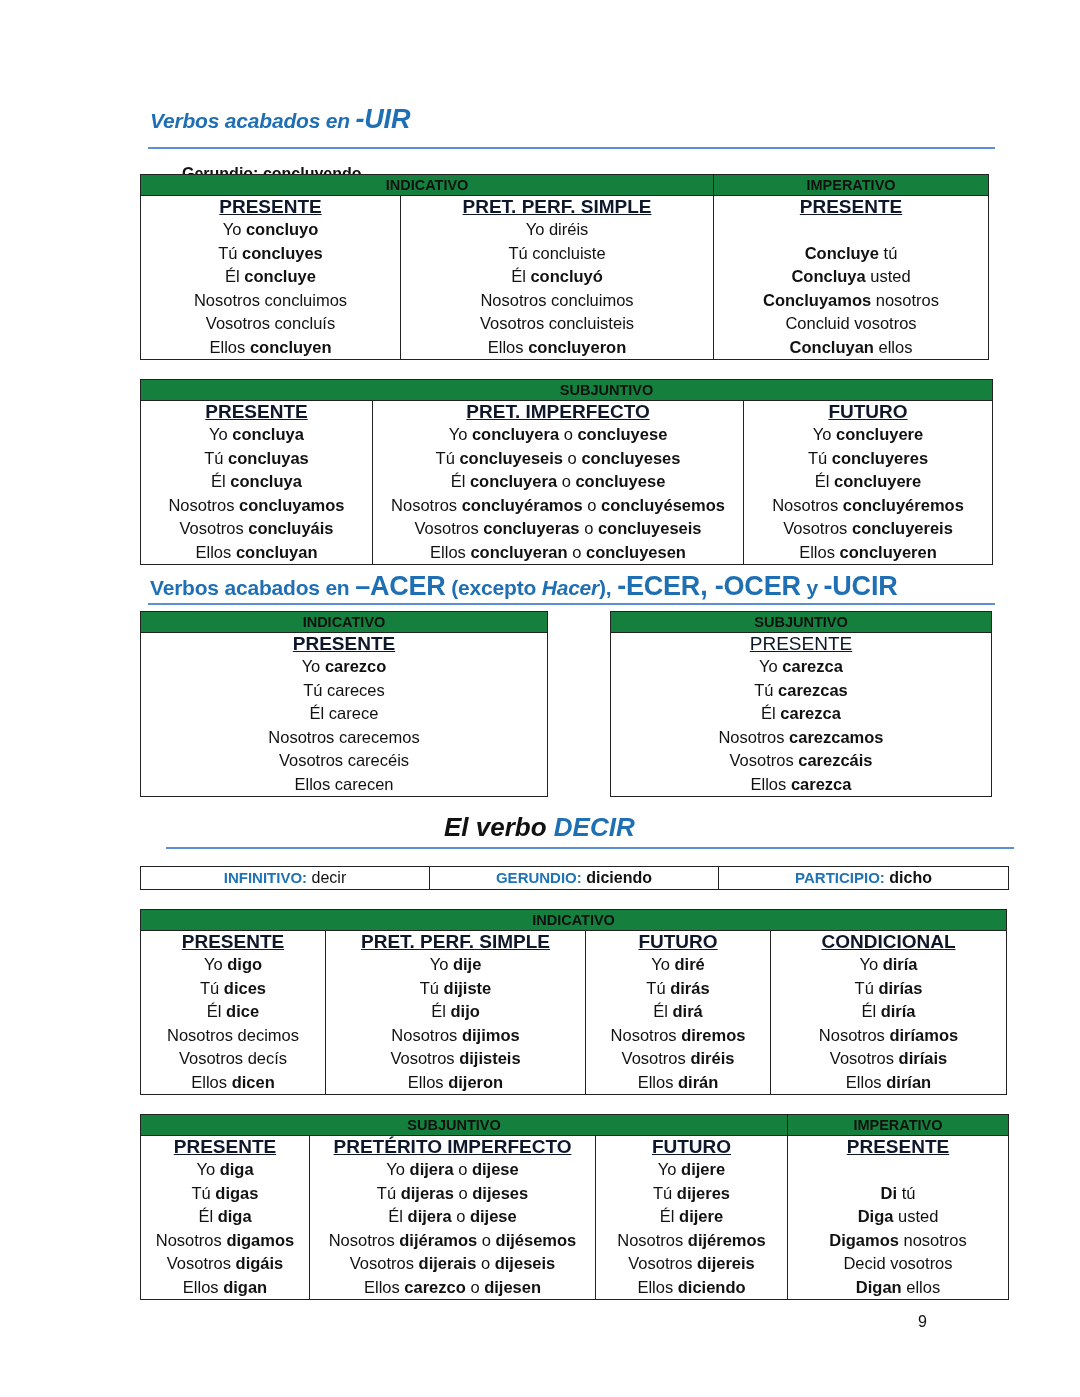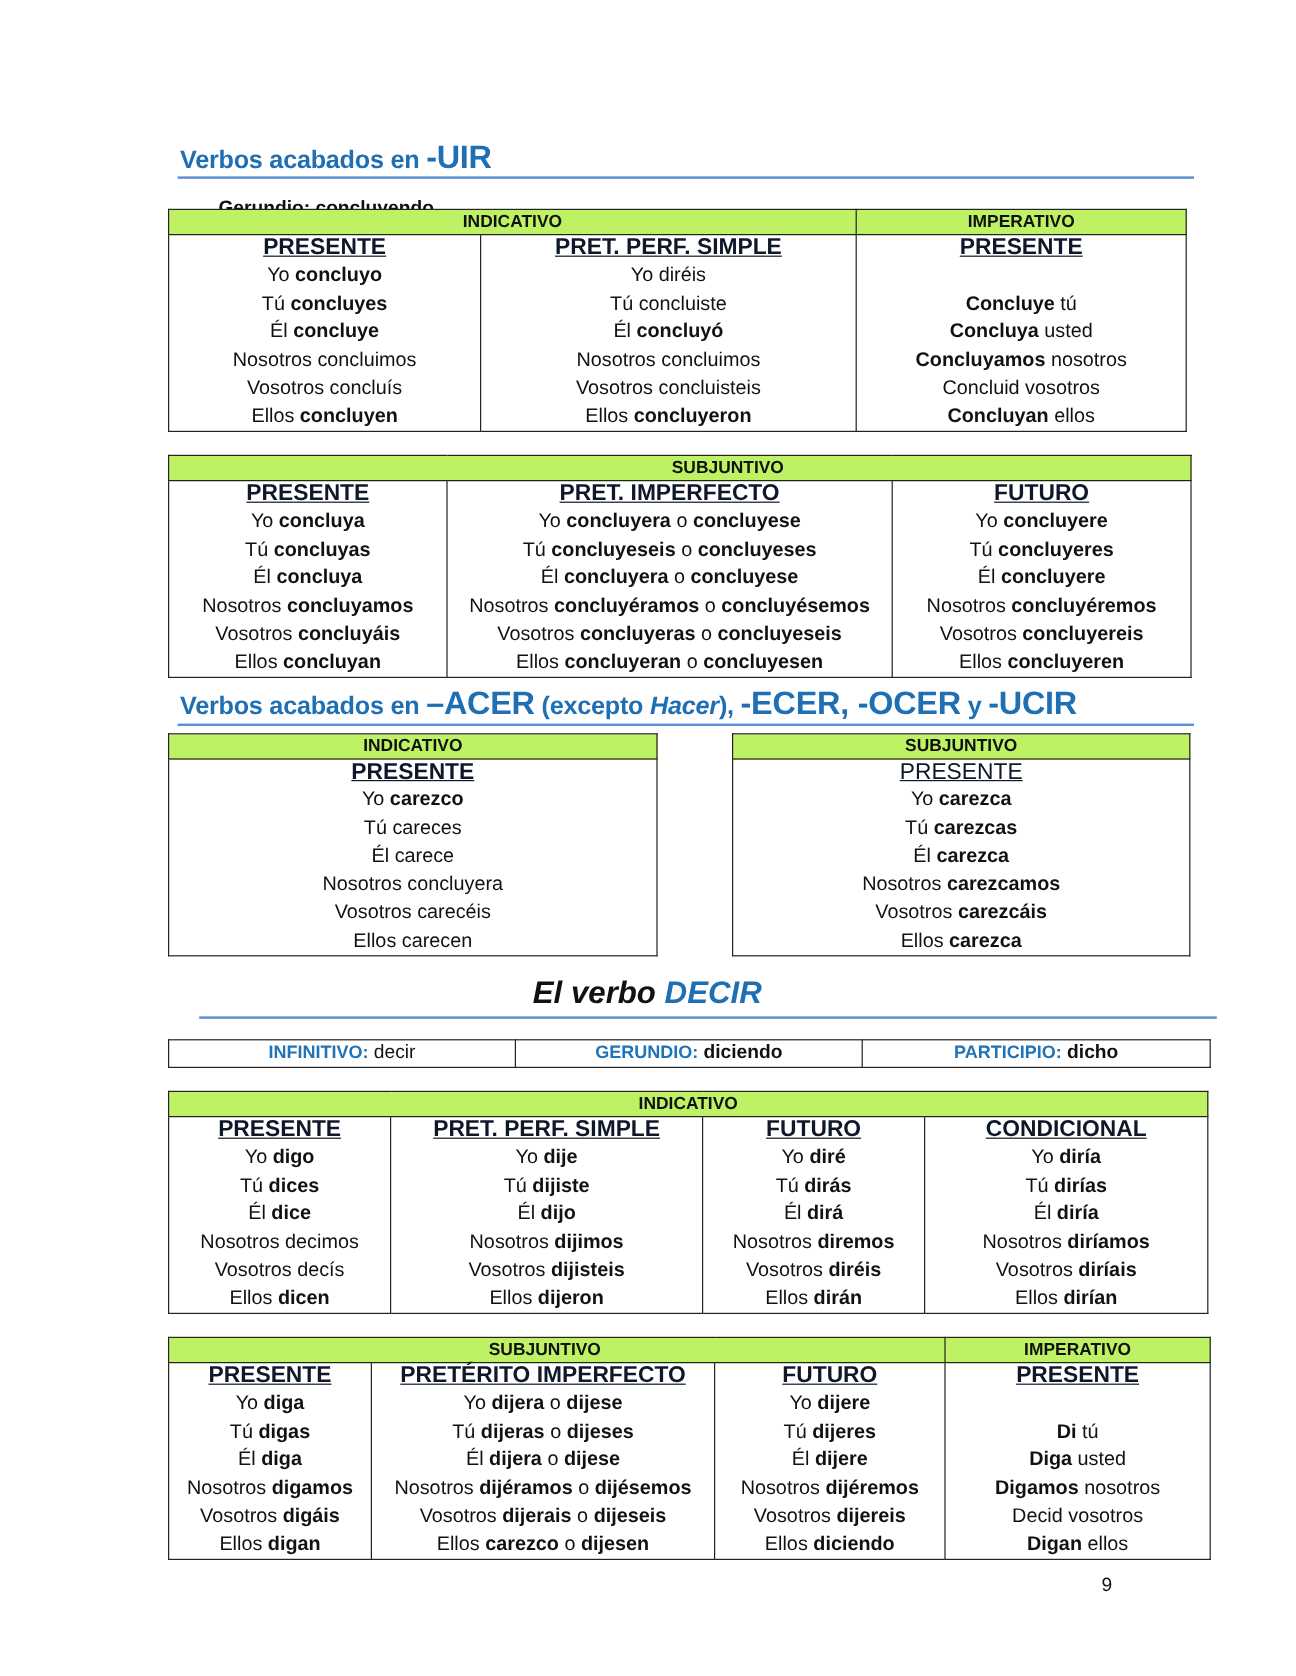--- a/index.html
+++ b/index.html
@@ -18,41 +18,41 @@
   .gerundio { font-weight: bold; font-size: 16px; color: #111; }
 
   table.conj {
     position: absolute; border-collapse: collapse; table-layout: fixed;
     font-size: 16.5px; line-height: 23.5px;
   }
   table.conj td, table.conj th {
     border: 1.5px solid #222; text-align: center; vertical-align: top; padding: 0;
   }
   table.conj th.mood {
-    background: #bef264; font-size: 14.5px; font-weight: bold; line-height: 20px;
+    background: #15803d; font-size: 14.5px; font-weight: bold; line-height: 20px;
     color: #111;
   }
   .tense { color: #0f172a; font-weight: bold; font-size: 19px; line-height: 22px; text-decoration: underline; }
   .tense.light { font-weight: normal; }
   .ln { display: block; white-space: nowrap; }
   .ln b { font-weight: bold; }
   .spacer { display: block; height: 23.5px; }
 
   .decir-title { font-size: 26px; font-weight: bold; color: #111; }
   .decir-title .blue { color: #1f6fb4; }
 
   table.forms { position: absolute; border-collapse: collapse; table-layout: fixed; font-size: 16px; }
   table.forms td { border: 1.5px solid #222; text-align: center; height: 22px; padding: 0; }
   table.forms .lbl { color: #1f73b7; font-weight: bold; font-size: 15px; text-align: right; }
   .page-num { font-size: 16px; color: #111; }
 </style>
 </head>
 <body>
 
-<div class="abs section-title" style="left:150px; top:116px;">
+<div class="abs section-title" style="left:150px; top:104px;font-style:italic;">
   <span>Verbos acabados en </span><span class="big">-UIR</span>
 </div>
 <div class="abs rule" style="left:148px; top:147px; width:847px;"></div>
 <div class="abs gerundio" style="left:182px; top:165px;">Gerundio: concluyendo</div>
 
 <table class="conj" style="left:140px; top:174px; width:848px;">
   <colgroup>
       <col style="width:260px">
       <col style="width:313px">
       <col style="width:275px">
@@ -145,21 +145,21 @@
   <tbody>
       <tr>
         <th class="mood">INDICATIVO</th>
       </tr>
   <tr>
         <td>
           <span class="ln tense">PRESENTE</span>
           <span class="ln"><span>Yo </span><b>carezco</b></span>
           <span class="ln"><span>Tú careces</span></span>
           <span class="ln"><span>Él carece</span></span>
-          <span class="ln"><span>Nosotros concluyera</span></span>
+          <span class="ln"><span>Nosotros carecemos</span></span>
           <span class="ln"><span>Vosotros carecéis</span></span>
           <span class="ln"><span>Ellos carecen</span></span>
         </td>
       </tr>
 </tbody>
   </table>
 
 <table class="conj" style="left:610px; top:611px; width:382px;">
   <tbody>
       <tr>

